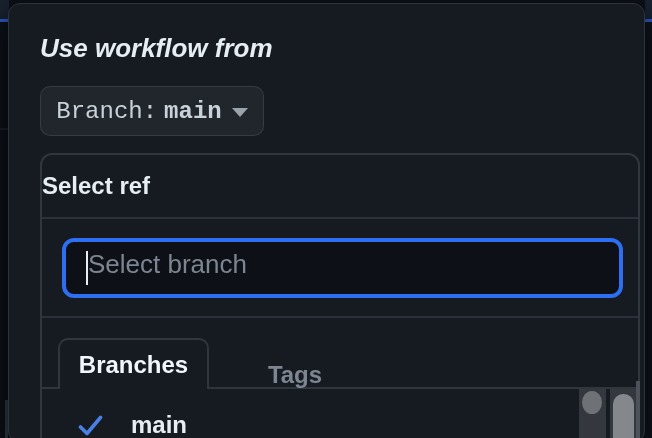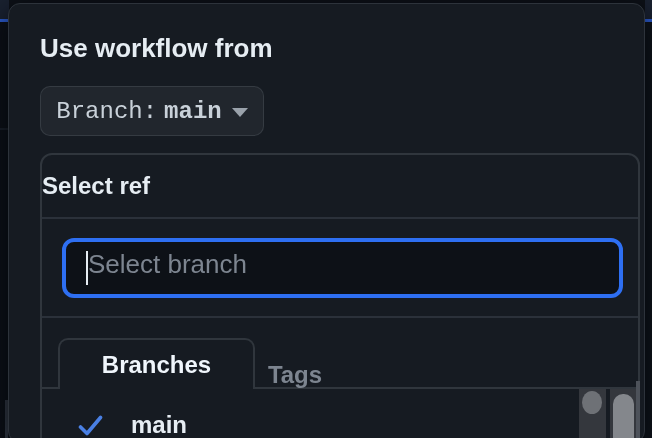--- a/index.html
+++ b/index.html
@@ -24,21 +24,21 @@
   .modal{
     left:8px;top:3px;width:637px;height:440px;box-sizing:border-box;
     background:var(--modal-bg,#161b22);
     border:1px solid var(--modal-border,#2d333b);
     border-radius:12px;
     box-shadow:0 8px 30px rgba(1,4,9,0.85);
   }
   .modal-heading{
     left:31px;top:28px;
     font-size:26px;font-weight:700;color:var(--heading-text,#e6edf3);
-    line-height:32px;white-space:nowrap;
+    line-height:32px;white-space:nowrap;font-style:italic;
   }
   .branch-btn{
     left:31px;top:82px;width:224px;height:50px;box-sizing:border-box;
     background:var(--button-bg,#21262d);
     border:1px solid rgba(240,246,252,0.1);
     border-radius:10px;
     display:flex;align-items:center;justify-content:center;
     font-family:Liberation Mono, monospace;font-size:24px;color:var(--button-text,#c9d1d9);
     cursor:pointer;padding:0;
   }
@@ -78,21 +78,21 @@
     caret-color:transparent;outline:none;
   }
   .ref-input::placeholder{color:var(--secondary-text,#7d8590);opacity:1;}
   .text-cursor{left:44px;top:32px;width:2px;height:34px;background:#e6edf3;}
 
   .tabs-row{
     left:0;top:163px;right:0;height:69px;
     border-bottom:2px solid var(--panel-border,#30363d);
   }
   .tab-active{
-    left:16px;top:20px;width:197px;height:51px;box-sizing:border-box;
+    left:16px;top:20px;width:151px;height:51px;box-sizing:border-box;
     background:var(--modal-bg,#161b22);
     border:2px solid var(--panel-border,#30363d);border-bottom:none;
     border-radius:10px 10px 0 0;z-index:2;
     display:flex;align-items:center;justify-content:center;
     font-size:24px;font-weight:700;color:var(--active-tab-text,#f0f6fc);
     cursor:pointer;
   }
   .tab-inactive{
     left:188px;top:32px;width:130px;height:49px;
     display:flex;align-items:center;justify-content:center;

